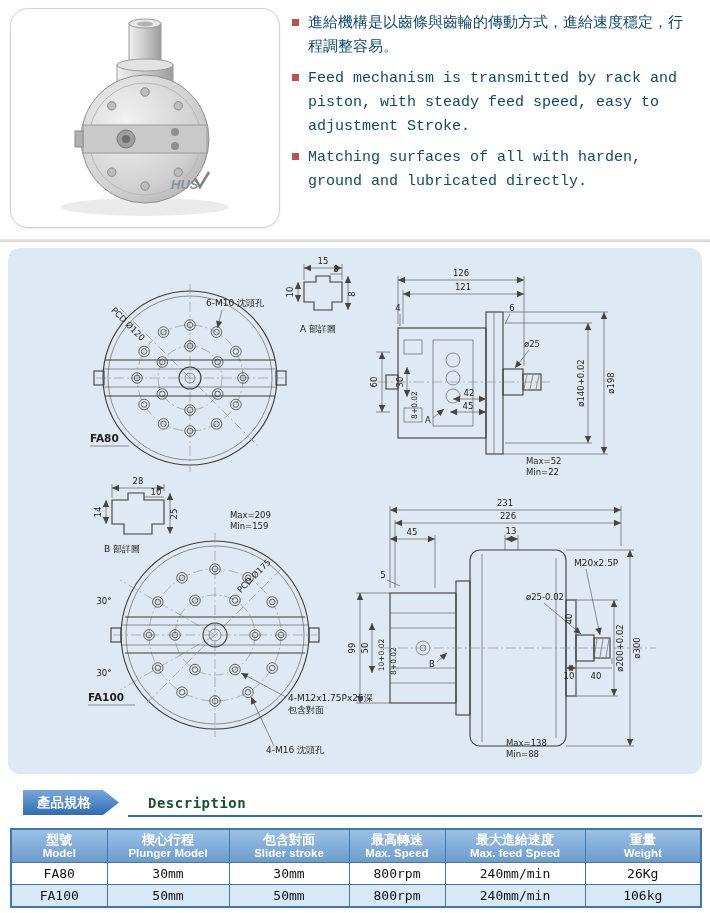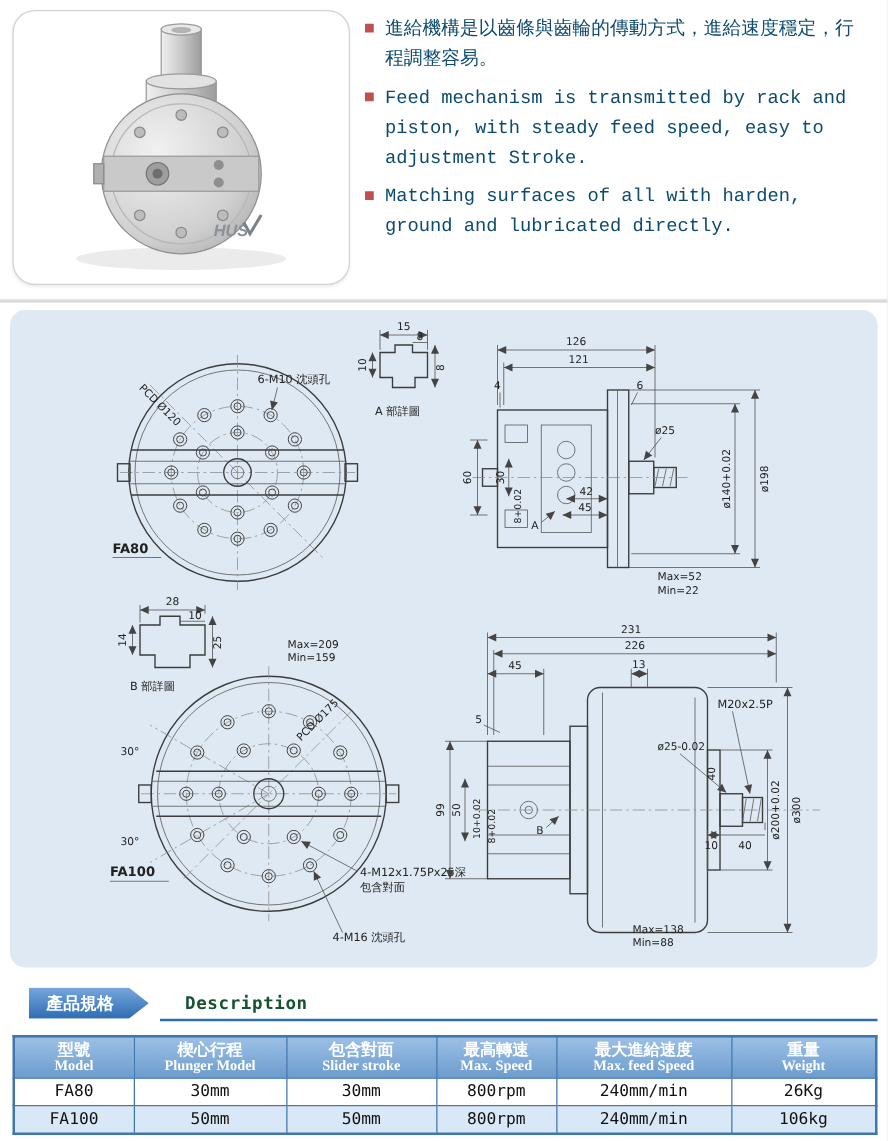--- a/index.html
+++ b/index.html
@@ -39,21 +39,21 @@
     padding:0 28px 0 14px;background:linear-gradient(#76a7dc,#2f6cb3);color:#fff;
     font-size:13.5px;font-weight:bold;
     clip-path:polygon(0 0,calc(100% - 16px) 0,100% 50%,calc(100% - 16px) 100%,0 100%);}
   .spec-desc{position:absolute;left:148px;top:795px;color:#14532d;
     font-family:"DejaVu Sans Mono",monospace;font-size:14px;font-weight:bold;letter-spacing:.5px;}
   .spec-line{position:absolute;left:128px;top:815px;width:574px;height:2px;background:#2e6db4;}
   table.spec-table{position:absolute;left:10px;top:828px;width:690px;
     border-collapse:collapse;table-layout:fixed;border:2px solid #3f76ad;}
   table.spec-table th{background:linear-gradient(#9cc0e6,#6c9ccd);color:#fff;
     border:1px solid #3f76ad;padding:2px 15px;font-size:13px;line-height:15px;font-weight:bold;}
-  table.spec-table th .en{font-family:Liberation Serif, serif;font-size:11.5px;line-height:13px;}
+  table.spec-table th .en{font-family:Liberation Sans, sans-serif;font-size:11.5px;line-height:13px;}
   table.spec-table td{border:1px solid #3f76ad;background:#fff;text-align:center;
     padding:2px 0;font-family:"DejaVu Sans Mono",monospace;font-size:13px;line-height:17px;color:#111;}
   table.spec-table tr.alt td{background:#d9e8f6;}
 </style>
 </head>
 <body>
 
 <div class="photo-card">
   <svg width="244" height="202" viewBox="0 0 244 202">
     <defs>

